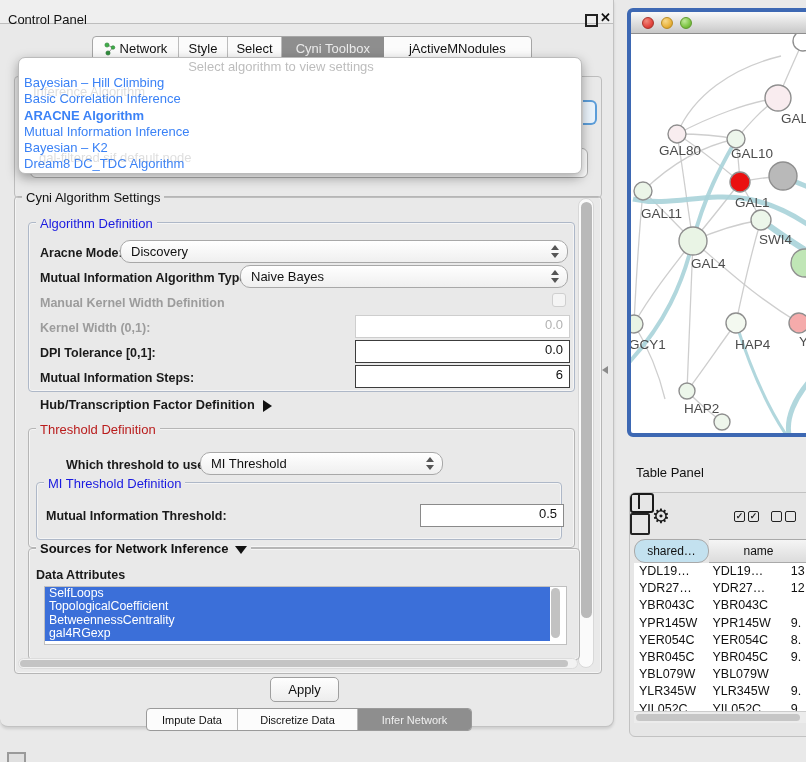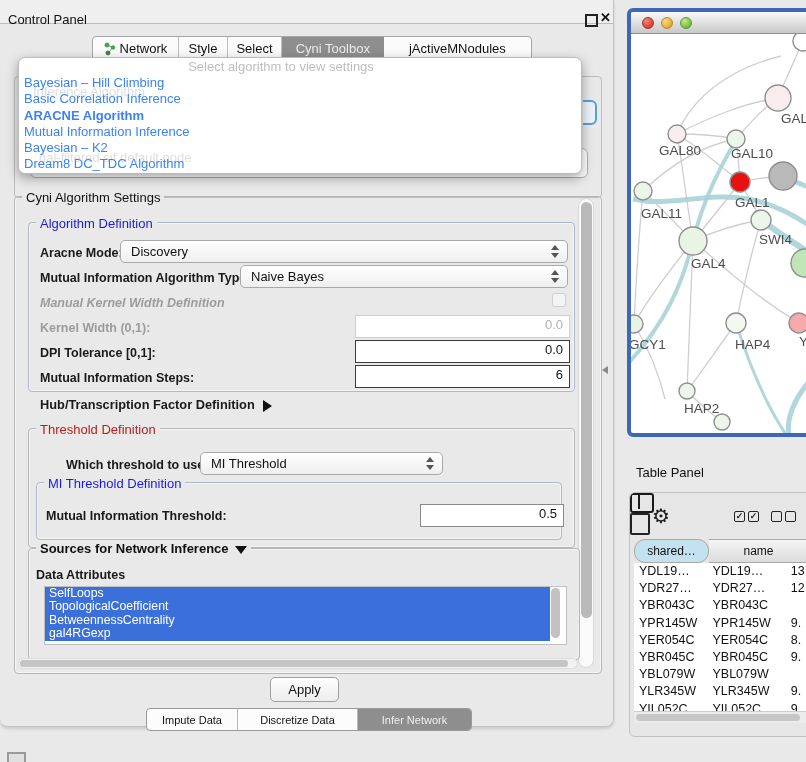--- a/index.html
+++ b/index.html
@@ -29,21 +29,21 @@
   .opt.bold{font-weight:bold;}
   .combo-peek{left:583px;top:100px;width:12px;height:21px;border:2px solid #5b9dd9;border-left:none;
               border-radius:0 6px 6px 0;background:#eaf3fb;z-index:4;}
   .bg-group{left:14px;top:76px;width:586px;height:120px;border:1px solid #bdbdbd;border-radius:4px;z-index:1;}
   .bg-combo{left:30px;top:148px;width:556px;height:28px;border:1px solid #b0b0b0;border-radius:6px;background:#fff;z-index:2;}
   
   .group{border:1px solid #b6b6b6;border-radius:4px;box-shadow:inset 0 0 0 1px rgba(255,255,255,.55);}
   .gtitle{position:absolute;background:#e9e9e9;padding:0 4px;font-size:13px;white-space:nowrap;z-index:2;}
   .lbl{position:absolute;font-size:12.5px;font-weight:bold;color:#1a1a1a;white-space:nowrap;}
   .lbl.dis{color:#9c9c9c;}
-  .combo{position:absolute;height:23px;box-sizing:border-box;border:1px solid #a8a8a8;border-radius:5px;
+  .combo{position:absolute;height:23px;box-sizing:border-box;border:1px solid #a8a8a8;border-radius:10px;
          background:linear-gradient(#ffffff,#efefef);font-size:13px;color:#111;
          display:flex;align-items:center;padding-left:10px;}
   .stepper{position:absolute;right:7px;top:4px;width:9px;}
   .stepper i{display:block;width:0;height:0;border-left:4px solid transparent;border-right:4px solid transparent;}
   .stepper .up{border-bottom:5px solid #555;margin-bottom:3px;}
   .stepper .dn{border-top:5px solid #555;}
   .field{position:absolute;height:20px;background:#fff;font-size:13px;color:#111;text-align:right;
          padding:1px 6px 0 6px;box-sizing:content-box;}
   .field.dark{border:1.5px solid #3c3c3c;}
   .field.lite{border:1px solid #cecece;color:#b2b2b2;}
@@ -175,21 +175,21 @@
 
 <div class="lbl" style="left:40px;top:271px;">Mutual Information Algorithm Type:</div>
 <div class="combo" style="left:240px;top:265px;width:328px;">
   <span>Naive Bayes</span>
   <span class="stepper">
       <i class="up"></i>
       <i class="dn"></i>
     </span>
 </div>
 
-<div class="lbl dis" style="left:40px;top:296px;font-style:italic;">Manual Kernel Width Definition</div>
+<div class="lbl dis" style="left:40px;top:296px;">Manual Kernel Width Definition</div>
 <div class="checkbox" style="left:552px;top:293px;"></div>
 
 <div class="lbl dis" style="left:40px;top:321px;">Kernel Width (0,1):</div>
 <div class="field lite" style="left:355px;top:315px;width:201px;">0.0</div>
 
 <div class="lbl" style="left:40px;top:346px;">DPI Tolerance [0,1]:</div>
 <div class="field dark" style="left:355px;top:340px;width:201px;">0.0</div>
 
 <div class="lbl" style="left:40px;top:371px;">Mutual Information Steps:</div>
 <div class="field dark" style="left:355px;top:365px;width:201px;">6</div>

